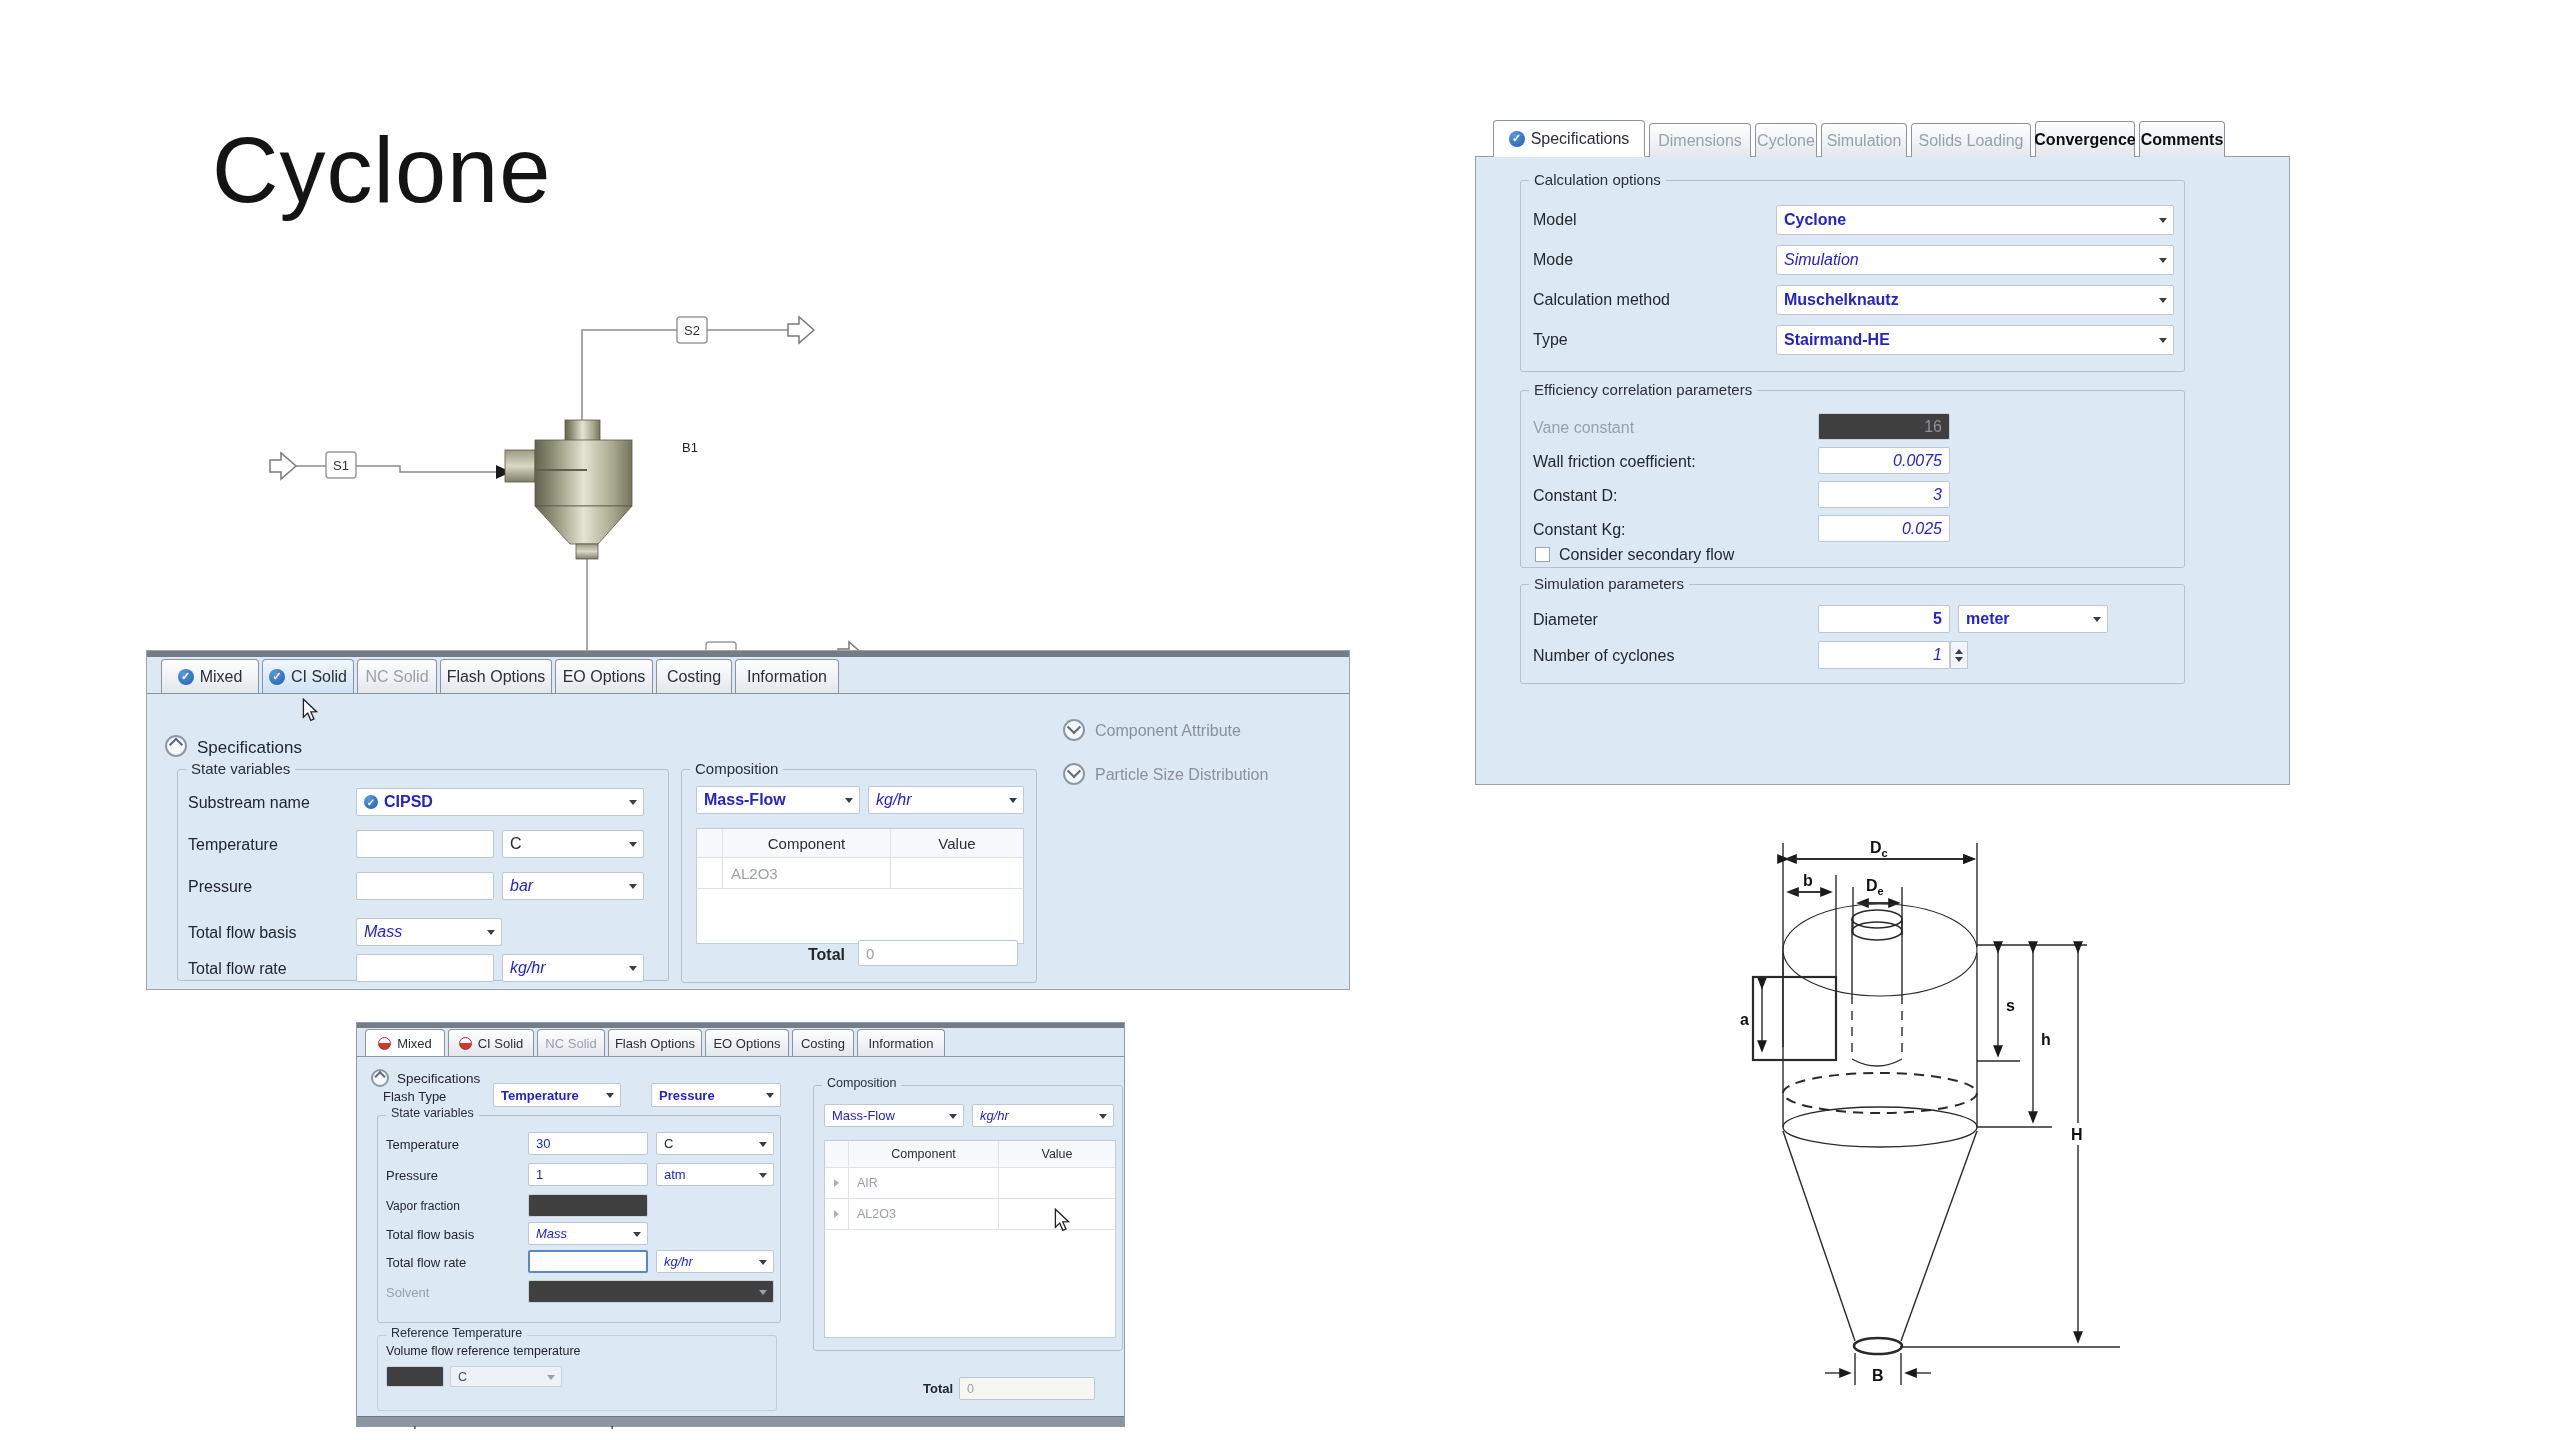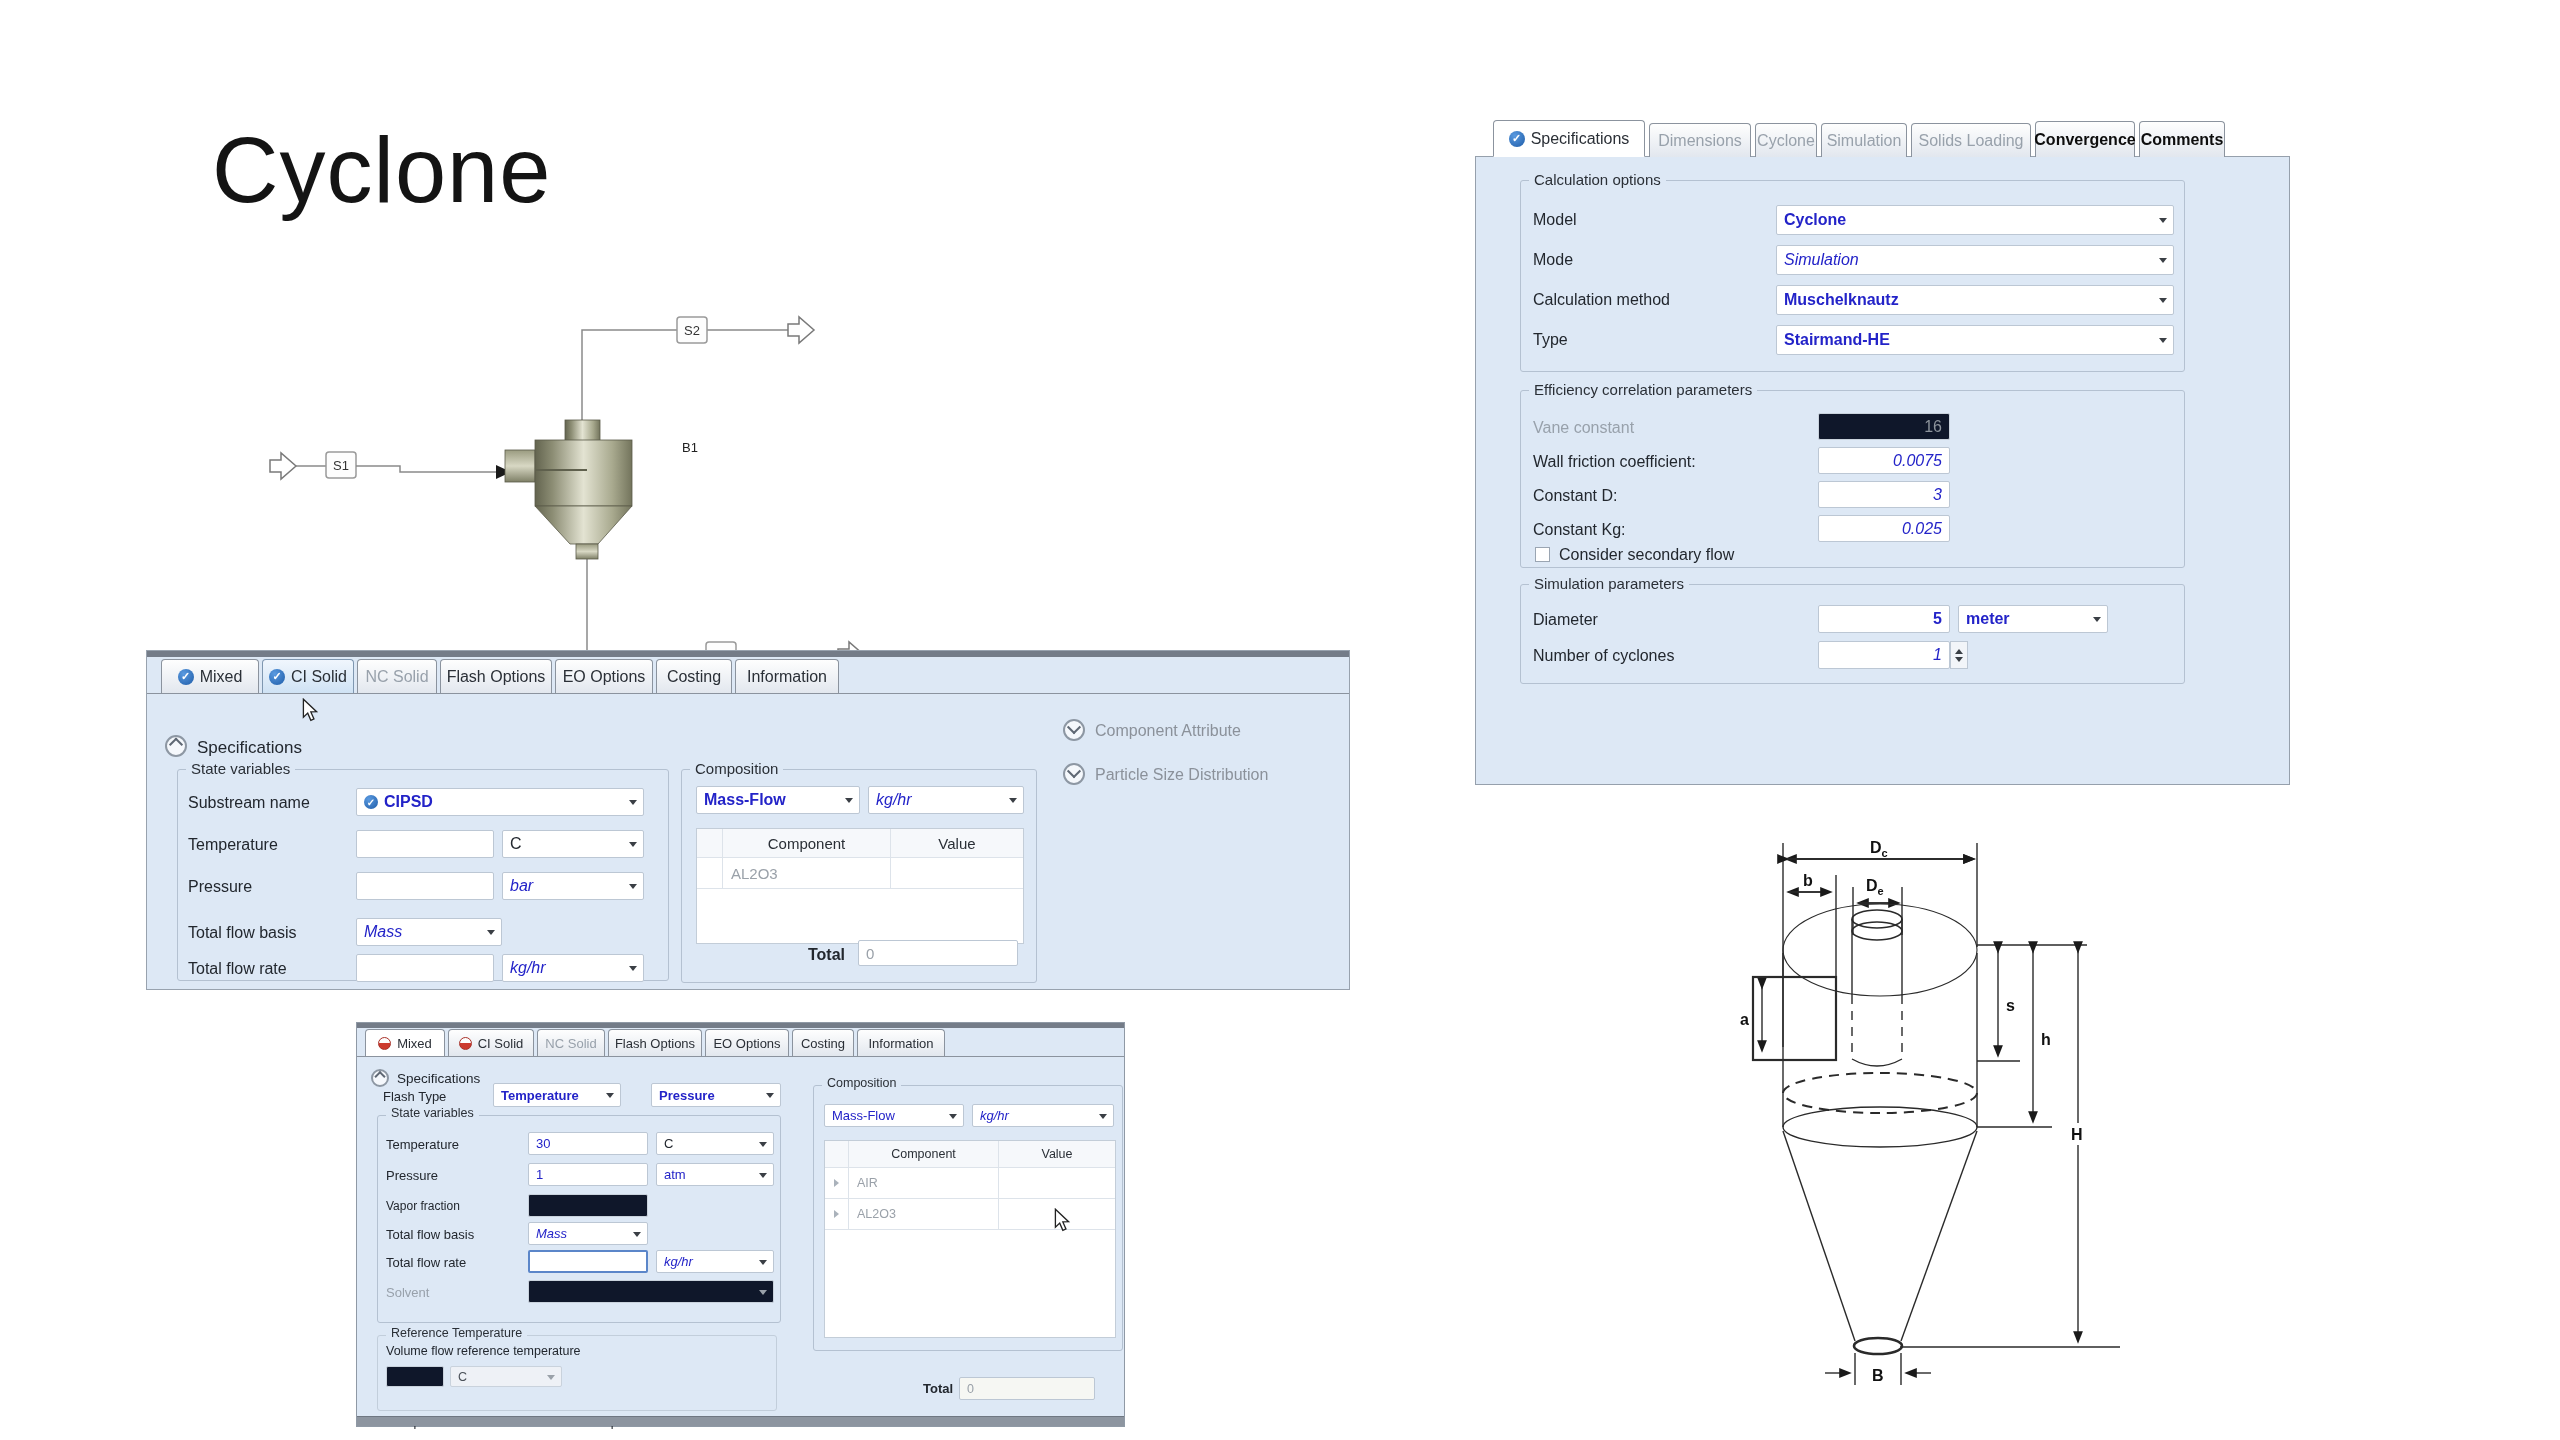--- a/index.html
+++ b/index.html
@@ -17,21 +17,21 @@
   .tab.dis{color:#98a1ab}
   .tab.strong{color:#0d0d0d;font-weight:700}
   
   .gb{position:absolute;border:1px solid #b4c1d1;border-radius:3px;box-sizing:border-box}
   .gl{position:absolute;top:-10px;left:8px;background:#dde8f5;padding:0 5px;color:#2a2f36;white-space:nowrap;z-index:2}
   .lbl{position:absolute;white-space:nowrap}
   .dislbl{color:#98a1ab}
   
   .fld{position:absolute;background:#fff;border:1px solid #bcc7d4;border-radius:2px;box-sizing:border-box;
        display:flex;align-items:center;padding:0 7px;white-space:nowrap;overflow:hidden}
-  .fld.dis{background:#0f172a;border-color:#c9d2dc;color:#8d949c}
+  .fld.dis{background:#404040;border-color:#c9d2dc;color:#8d949c}
   .fld.focus{border:2px solid #5b86c9}
   .fld.right{justify-content:flex-end}
   .blue{color:#2323c8}.it{font-style:italic}.bd{font-weight:700}
   .gray{color:#9aa1a9}
   .dd-arrow{position:absolute;right:6px;top:50%;margin-top:-2px;width:0;height:0;
             border-left:4px solid transparent;border-right:4px solid transparent;border-top:5px solid #3a3f45}
   .dd-arrow.dim{border-top-color:#9aa1a9}
   
   .circle-btn{position:absolute;border:2px solid #8d97a3;border-radius:50%;background:#f5f8fc;
               display:flex;align-items:center;justify-content:center;box-sizing:border-box}

